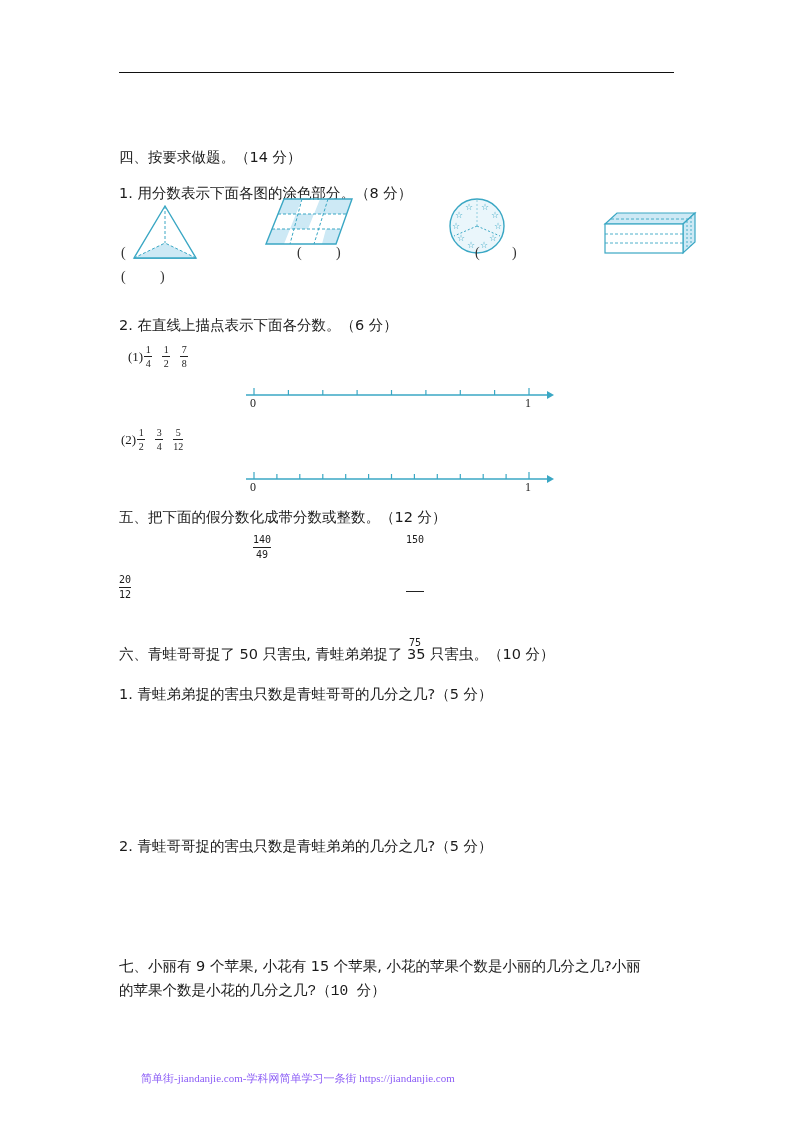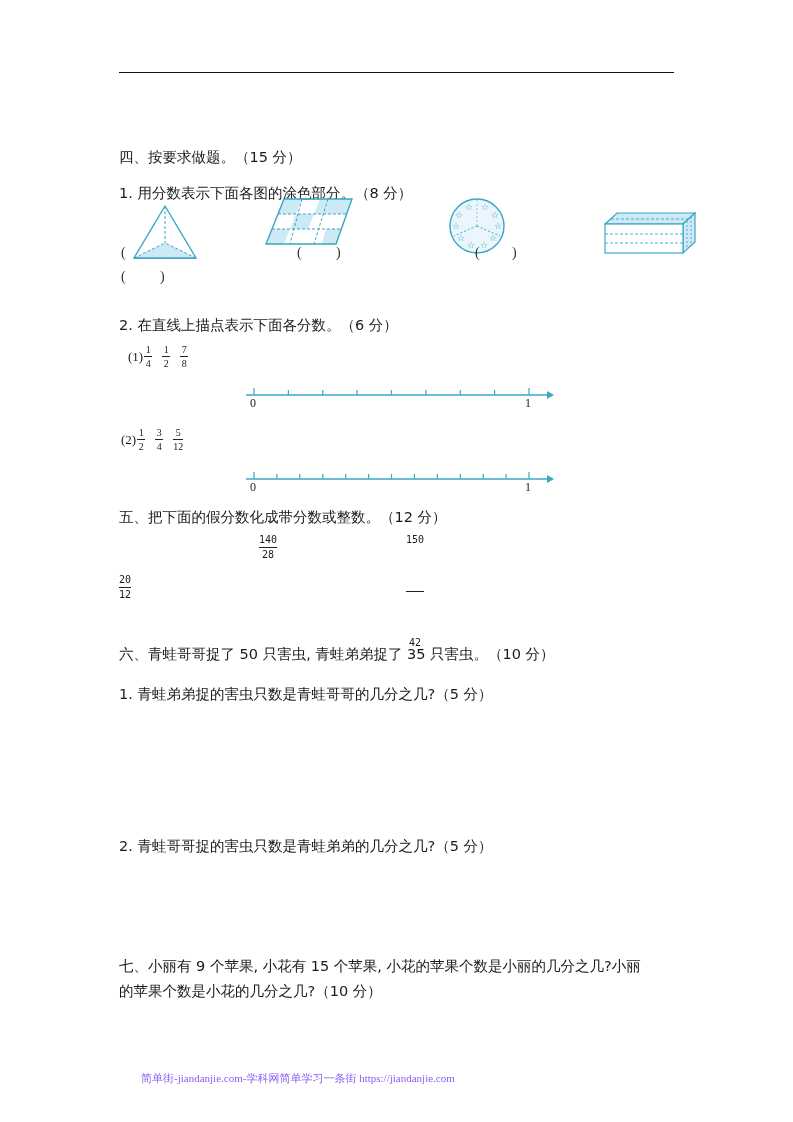--- a/index.html
+++ b/index.html
@@ -18,21 +18,21 @@
   .frac2 .bar { width: 100%; border-top: 1.3px solid #222; margin: 1px 0; }
   .label-list { font-size: 12px; display: flex; align-items: center; }
   .label-list .idx { font-family: "Liberation Serif", serif; font-size: 13px; margin-right: 1px; }
   .footer { font-family: Liberation Serif, serif; font-size: 11px; color: #8b5cf6; white-space: nowrap; }
 </style>
 </head>
 <body>
 
 <div class="top-rule"></div>
 
-<div class="abs heading" style="left:119px; top:148px;">四、按要求做题。（15 分）</div>
+<div class="abs heading" style="left:119px; top:148px;">四、按要求做题。（14 分）</div>
 <div class="abs heading" style="left:119px; top:172px;margin-top:12px;">1.  用分数表示下面各图的涂色部分。（8 分）</div>
 
 <svg class="abs" style="left:130px; top:203px;" width="70" height="60" viewBox="0 0 70 60">
   <polygon points="4,55 35,3 66,55" fill="none" stroke="#3aa7c4" stroke-width="1.4"></polygon>
   <polygon points="4,55 35,40 66,55" fill="#cde9f5" stroke="none"></polygon>
   <line x1="4" y1="55" x2="66" y2="55" stroke="#3aa7c4" stroke-width="1.4"></line>
   <line x1="35" y1="3" x2="35" y2="40" stroke="#3aa7c4" stroke-width="1" stroke-dasharray="3,2"></line>
   <line x1="4" y1="55" x2="35" y2="40" stroke="#3aa7c4" stroke-width="1" stroke-dasharray="3,2"></line>
   <line x1="66" y1="55" x2="35" y2="40" stroke="#3aa7c4" stroke-width="1" stroke-dasharray="3,2"></line>
 </svg>
@@ -169,31 +169,31 @@
 </svg>
 <span class="abs num" style="left:250px; top:480px; font-size:12px;">0</span>
 <span class="abs num" style="left:525px; top:480px; font-size:12px;">1</span>
 
 <div class="abs heading" style="left:119px; top:508px;">五、把下面的假分数化成带分数或整数。（12 分）</div>
 <div class="abs frac2" style="left:119px; top:534px;margin-top:40px;">
   <span>20</span>
     <span class="bar"></span>
     <span>12</span>
 </div>
-<div class="abs frac2" style="left:259px; top:534px;text-align:right;">
+<div class="abs frac2" style="left:253px; top:534px;text-align:right;">
   <span>140</span>
     <span class="bar"></span>
-    <span>28</span>
+    <span>49</span>
 </div>
 <div class="abs frac2" style="left:406px; top:534px;gap:44px;">
   <span>150</span>
     <span class="bar"></span>
-    <span>42</span>
+    <span>75</span>
 </div>
 
 <div class="abs heading" style="left:119px; top:645px;">六、青蛙哥哥捉了 50 只害虫, 青蛙弟弟捉了 35 只害虫。（10 分）</div>
 <div class="abs heading" style="left:119px; top:669px;margin-top:16px;">1. 青蛙弟弟捉的害虫只数是青蛙哥哥的几分之几?（5 分）</div>
 <div class="abs heading" style="left:119px; top:837px;">2. 青蛙哥哥捉的害虫只数是青蛙弟弟的几分之几?（5 分）</div>
 
 <div class="abs heading" style="left:119px; top:957px;">七、小丽有 9 个苹果, 小花有 15 个苹果, 小花的苹果个数是小丽的几分之几?小丽</div>
-<div class="abs heading" style="left:119px; top:982px;">的苹果个数是小花的几分之几?（10 分）</div>
+<div class="abs heading" style="left:119px; top:982px;font-family:Liberation Mono, monospace;">的苹果个数是小花的几分之几?（10 分）</div>
 
 <div class="abs footer" style="left:141px; top:1071px;">简单街-jiandanjie.com-学科网简单学习一条街 https://jiandanjie.com</div>
 
 </body></html>

